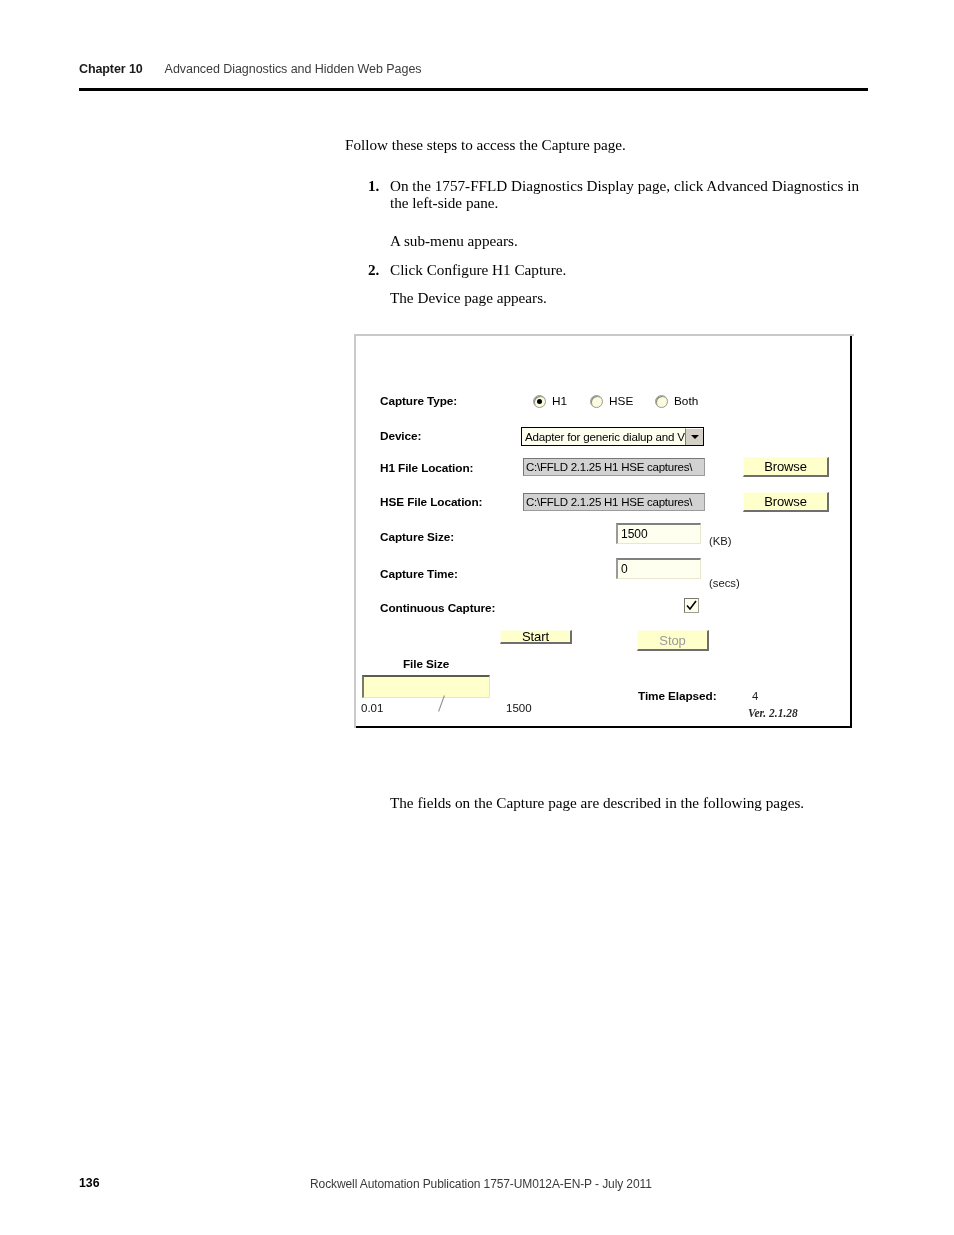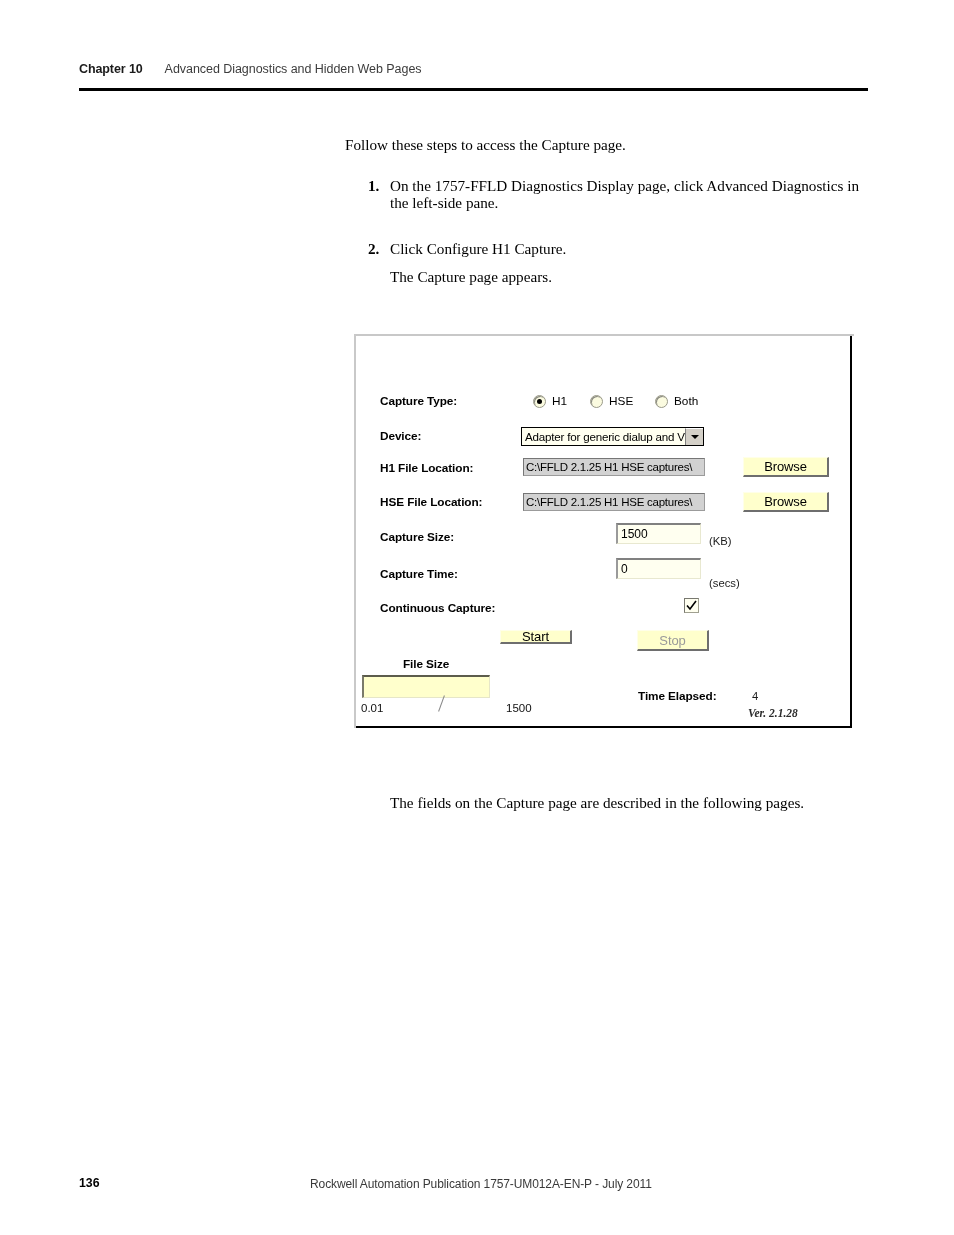--- a/index.html
+++ b/index.html
@@ -379,27 +379,28 @@
 <div class="header-rule"></div>
 
 <div class="body-text intro-line">Follow these steps to access the Capture page.</div>
 
 <div class="steps">
   <div class="step">
     <div class="step-num">1.</div>
     <div class="step-body">On the 1757-FFLD Diagnostics Display page, click Advanced Diagnostics in the left-side pane.</div>
   </div>
   <div class="gap-sm"></div>
+  <div class="sub-note">A sub-menu appears.</div>
   <div class="gap-xs"></div>
   <div class="step">
     <div class="step-num">2.</div>
     <div class="step-body">Click Configure H1 Capture.</div>
   </div>
   <div class="gap-xs"></div>
-  <div class="sub-note">The Capture page appears.</div>
+  <div class="sub-note">The Device page appears.</div>
 </div>
 
 <div class="figure">
   <div class="fig-topline"></div>
   <div class="fig-leftline"></div>
 
   <div class="capture-panel">
 
 
     <div class="fld-label" style="left:24px; top:58px;">Capture Type:</div>

